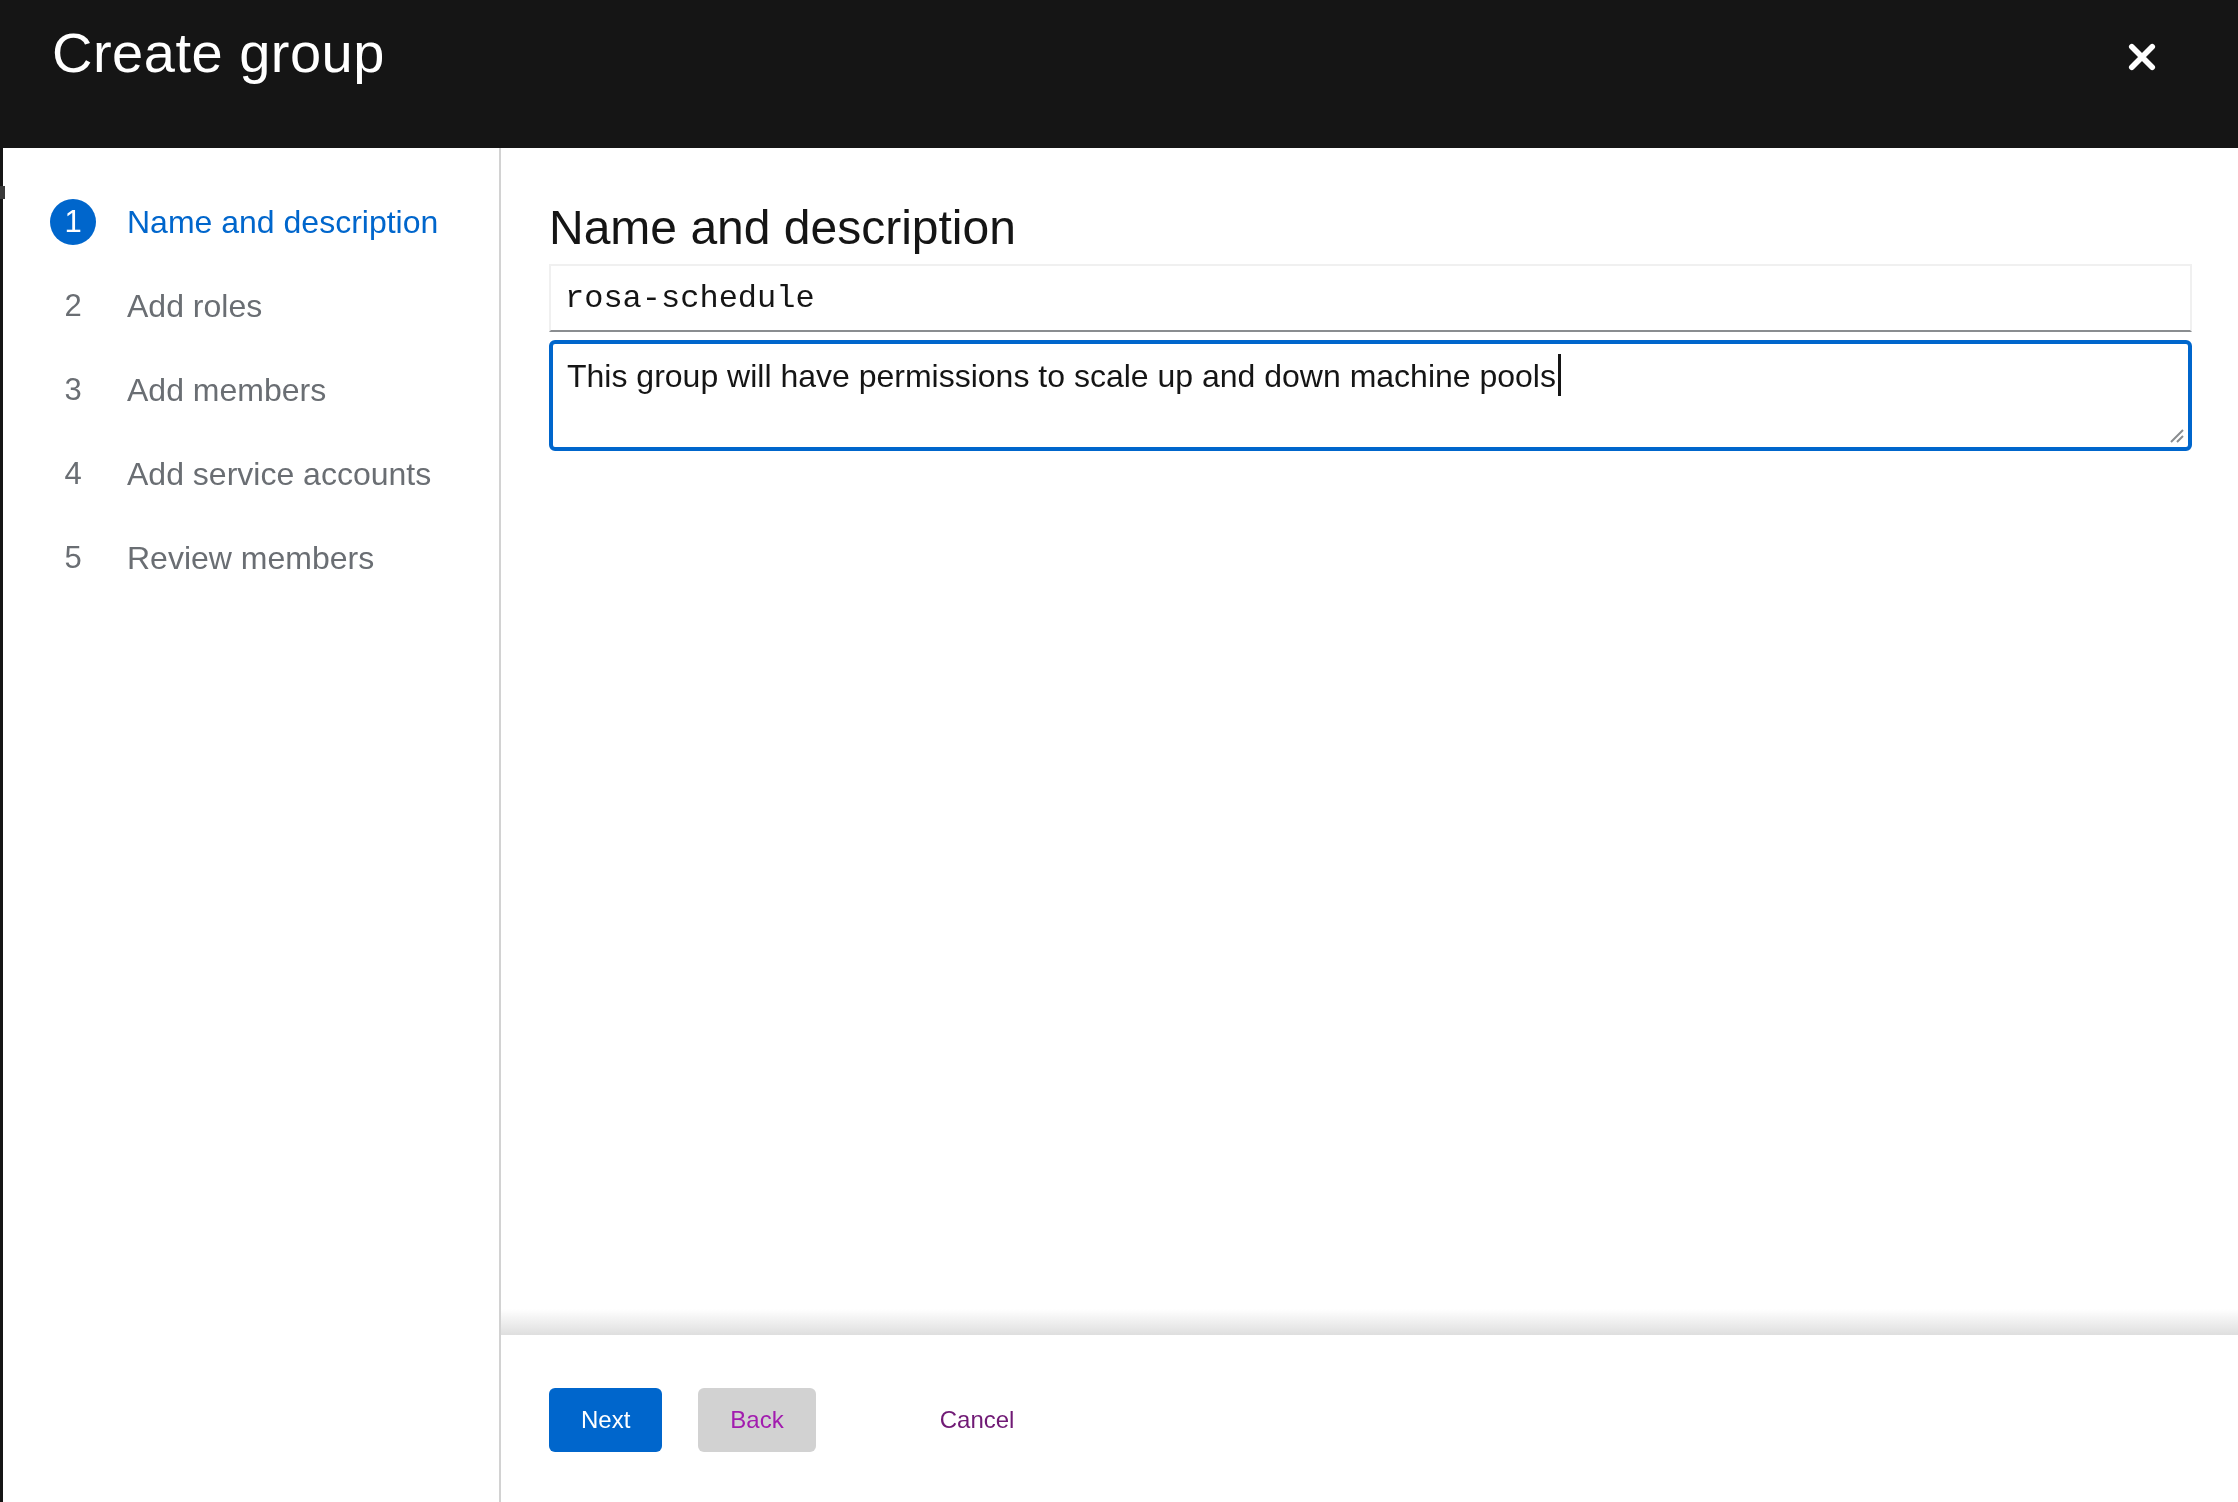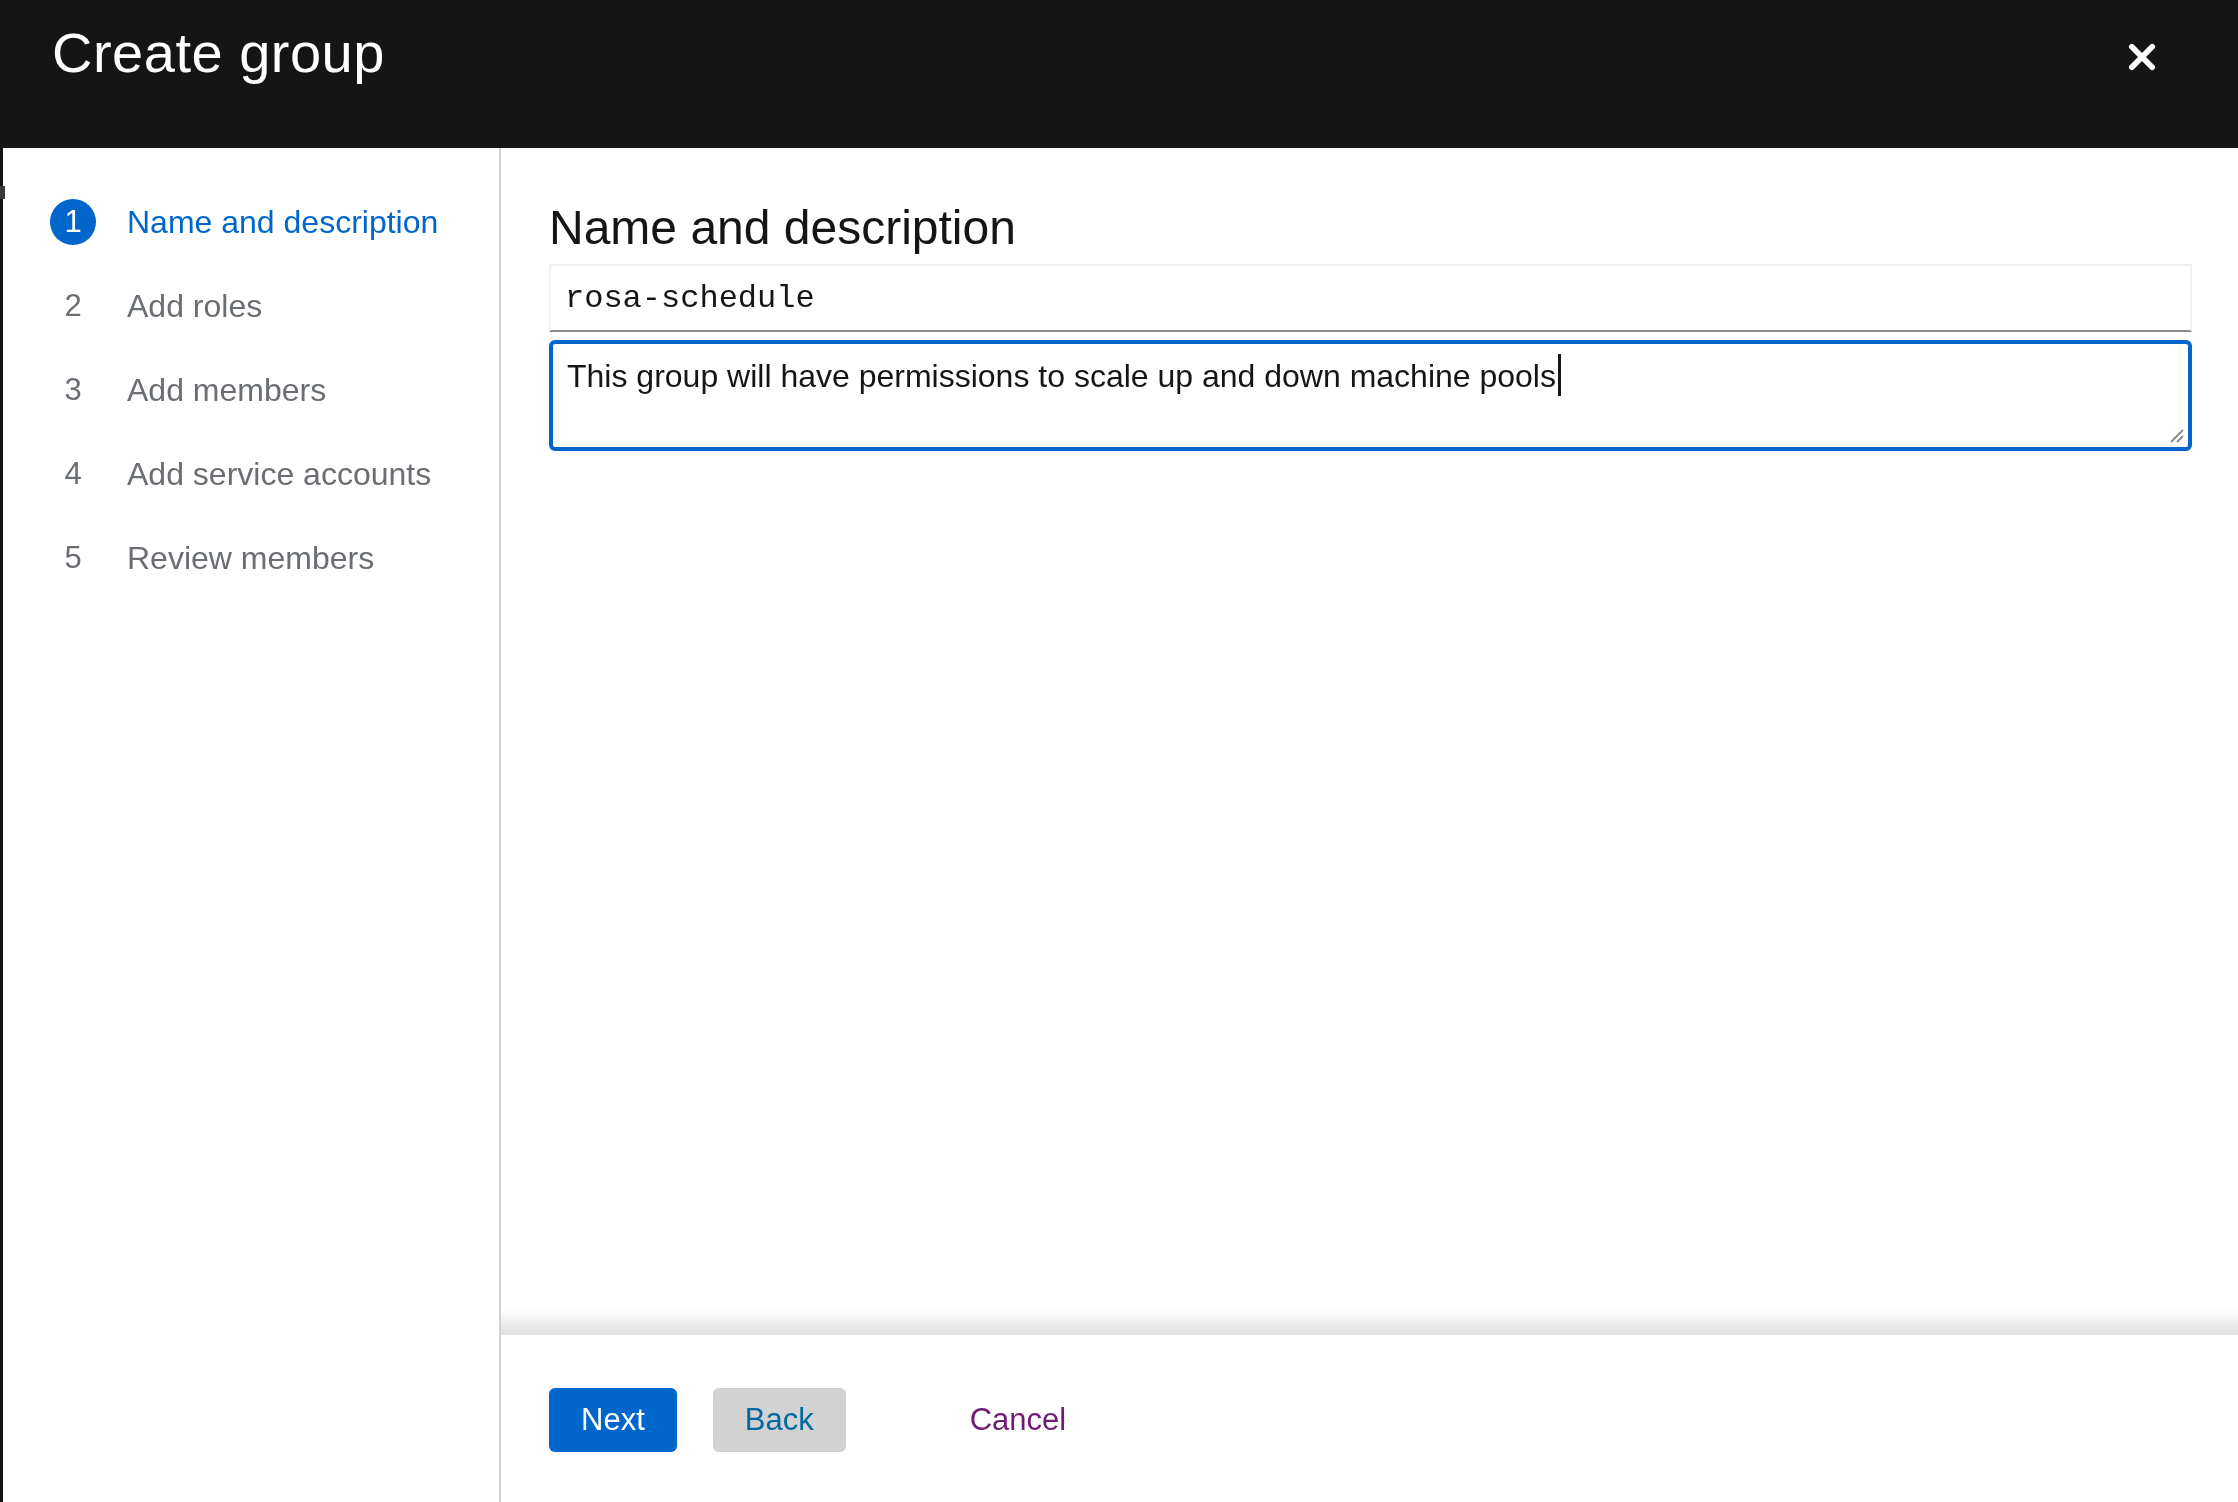--- a/index.html
+++ b/index.html
@@ -77,25 +77,25 @@
     vertical-align:-9px; margin-left:2px;
   }
   .resize-grip { position:absolute; right:2px; bottom:2px; }
 
   
   .wizard-footer {
     flex:0 0 167px; background:#fff; box-sizing:border-box;
     padding:53px 0 0 48px; display:flex; align-items:flex-start;
   }
   .btn {
-    height:64px; font-size:31px; font-family:inherit; border:none; border-radius:6px;
+    height:64px; font-size:24px; font-family:inherit; border:none; border-radius:6px;
     padding:0 32px; cursor:pointer; display:inline-flex; align-items:center; justify-content:center;
   }
   .btn-primary { background:#0066cc; color:#ffffff; }
-  .btn-secondary { margin-left:36px; background:#d2d2d2; color:#0369a1; cursor:not-allowed; }
+  .btn-secondary { margin-left:36px; background:#d2d2d2; color:#a21caf; cursor:not-allowed; }
   .btn-link { margin-left:124px; background:none; color:#701a75; padding:0; border-radius:0; }
 </style>
 </head>
 <body>
 
 <div class="backdrop-strip"></div>
 <div class="backdrop-notch"></div>
 
 <div class="modal">
 

